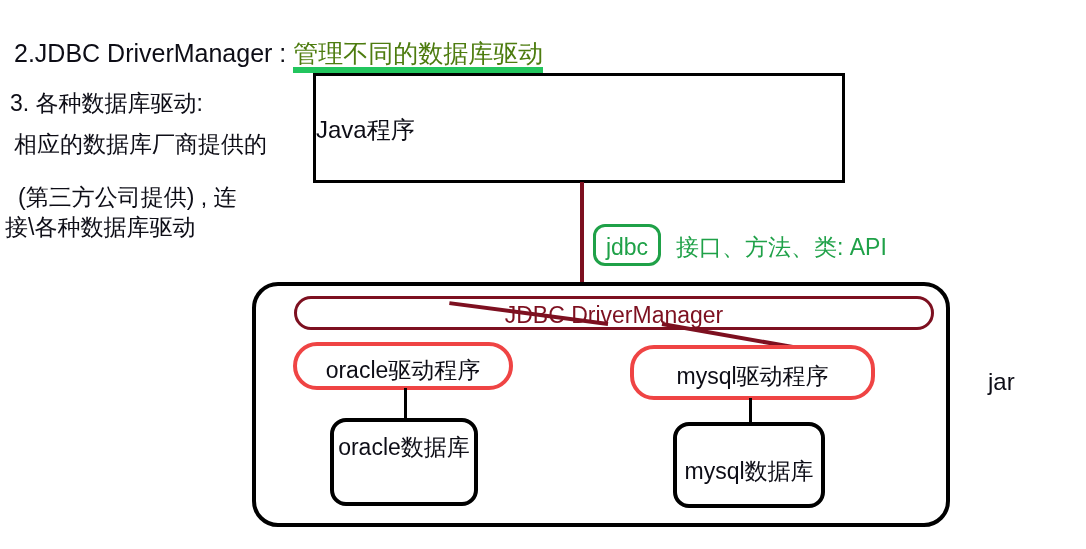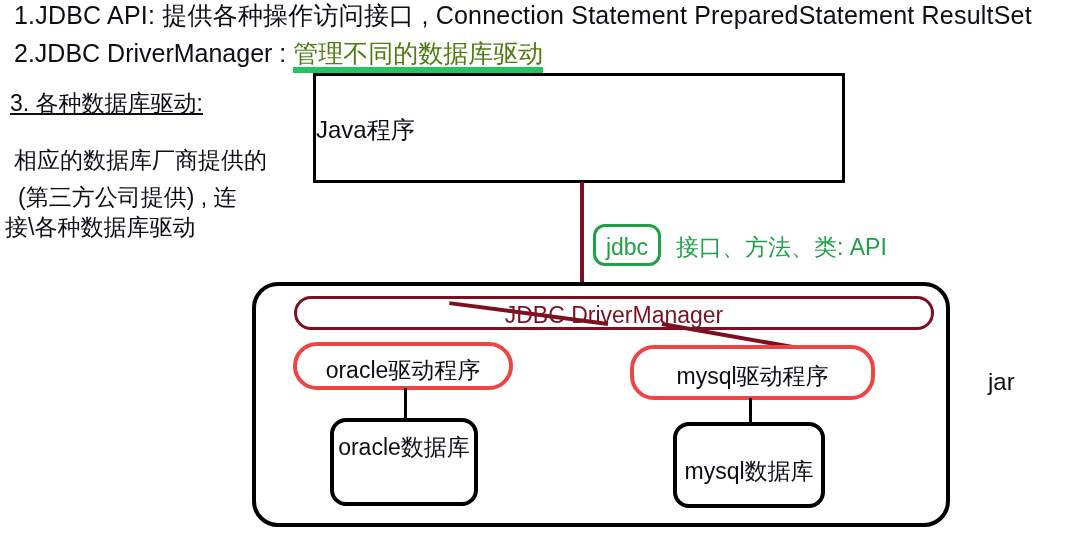--- a/index.html
+++ b/index.html
@@ -38,22 +38,22 @@
     border-bottom: 6px solid #22c55e;
     padding-bottom: 0px;
   }
   
   .para {
     position: absolute;
     font-size: 23px;
     color: #0d0d16;
     white-space: nowrap;
   }
-  #para-l1 { left: 10px;  top: 88px; text-decoration: underline;  }
-  #para-l2 { left: 14px;  top: 129px; margin-top: 16px; }
+  #para-l1 { left: 10px;  top: 88px;  }
+  #para-l2 { left: 14px;  top: 129px; }
   #para-l3 { left: 18px;  top: 170px; margin-top: 12px; }
   #para-l4 { left: 5px;   top: 212px; }
 
   
   #java-box {
     position: absolute;
     left: 313px;
     top: 73px;
     width: 532px;
     height: 110px;
@@ -219,23 +219,20 @@
     white-space: nowrap;
   }
   #oracle-db-box .db-label { top: 10px; }
   #mysql-db-box .db-label  { top: 30px; }
 </style>
 </head>
 <body>
 
 <div id="canvas">
 
-  <div class="txt" id="note-line-1">
-    <span>1.JDBC API: 提供各种操作访问接口 ,  Connection  Statement  PreparedStatement ResultSet</span>
-  </div>
 
   <div class="txt" id="note-line-2">
     <span>2.JDBC DriverManager : </span><span class="red-underline">管理不同的数据库驱动</span>
   </div>
 
   <div class="para" id="para-l1">3. 各种数据库驱动:</div>
   <div class="para" id="para-l2">相应的数据库厂商提供的</div>
   <div class="para" id="para-l3">(第三方公司提供) , 连</div>
   <div class="para" id="para-l4">接\各种数据库驱动</div>
 

